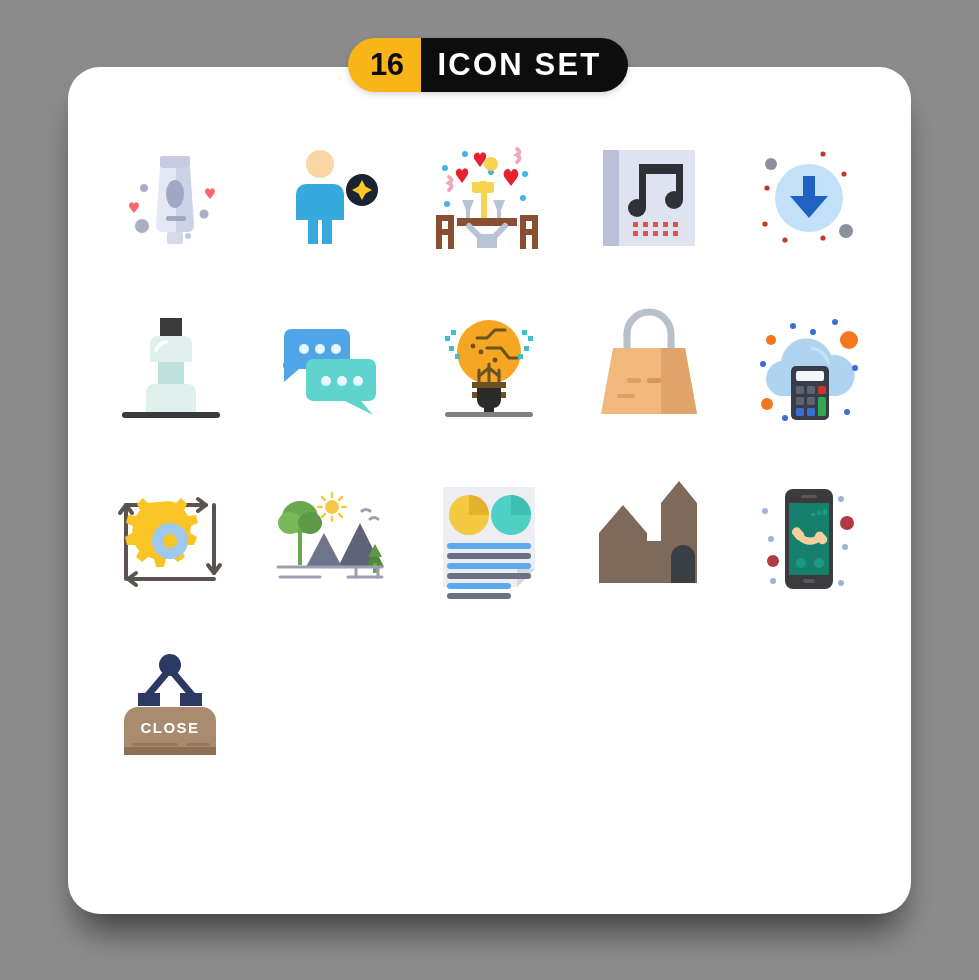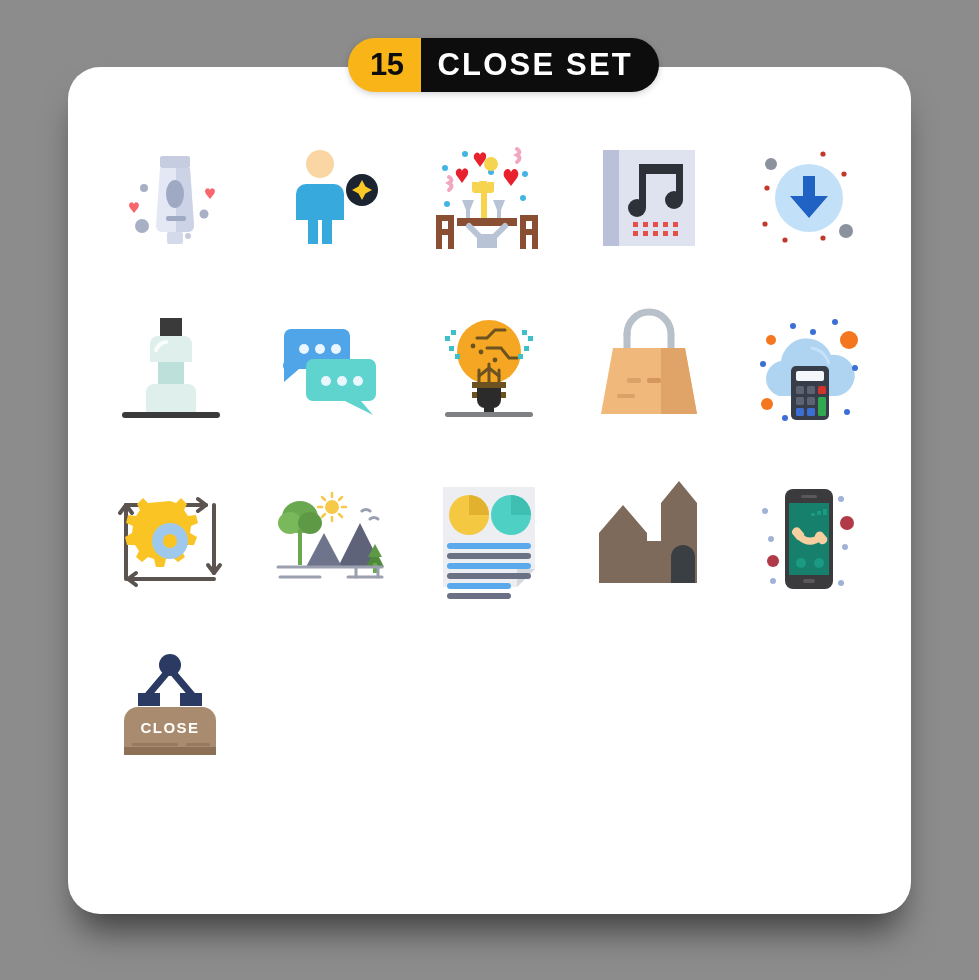--- a/index.html
+++ b/index.html
@@ -61,22 +61,22 @@
   .cell svg{display:block;}
 </style>
 </head>
 <body>
 
 <div class="stage">
 
   <div class="card"></div>
 
   <div class="badge">
-    <div class="badge-num">15</div>
-    <div class="badge-txt">CLOSE SET</div>
+    <div class="badge-num">16</div>
+    <div class="badge-txt">ICON SET</div>
   </div>
 
   <div class="grid">
 
     <div class="cell">
       <svg width="120" height="120" viewBox="0 0 120 120">
         <rect x="50" y="18" width="30" height="12" rx="2" fill="#c7cde0"></rect>
         <path d="M50 30 h30 l4 58 a6 6 0 0 1 -6 6 h-26 a6 6 0 0 1 -6 -6 z" fill="#e4e8f4"></path>
         <path d="M66 30 h14 l4 58 a6 6 0 0 1 -6 6 h-12 z" fill="#ccd3e6"></path>
         <rect x="57" y="94" width="16" height="12" rx="2" fill="#d4daea"></rect>

